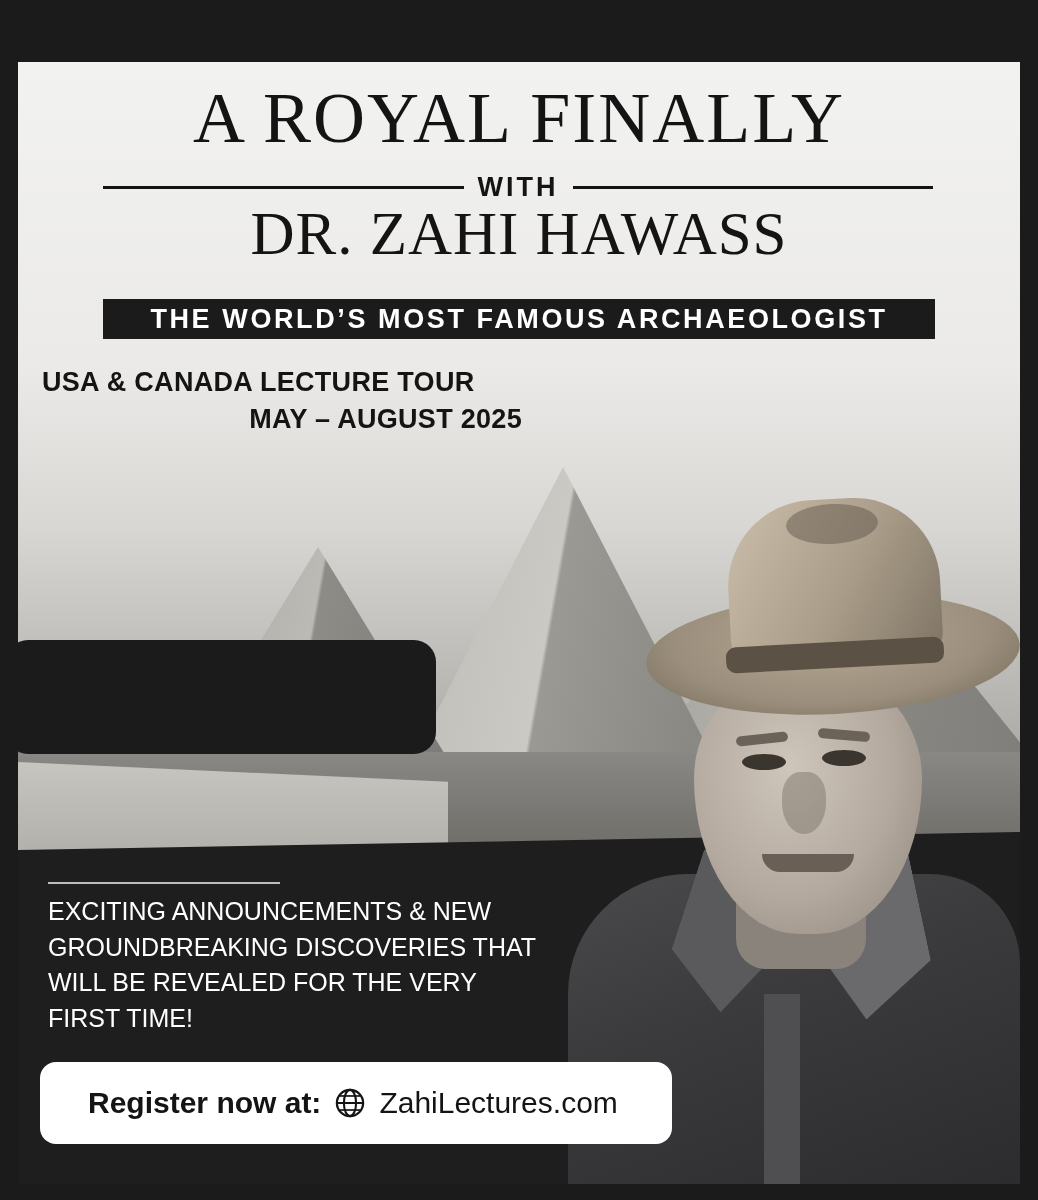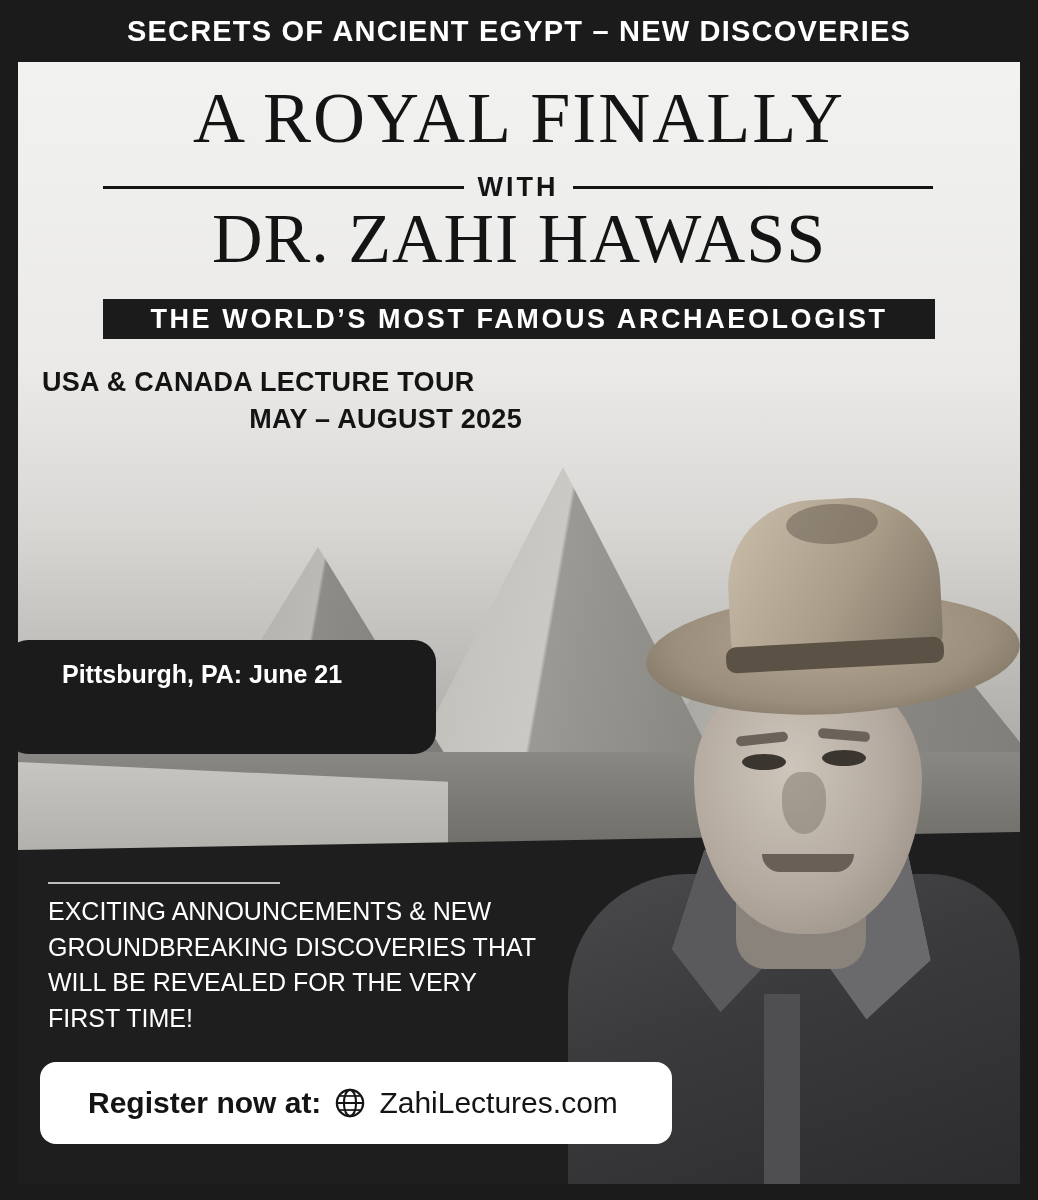--- a/index.html
+++ b/index.html
@@ -115,21 +115,21 @@
   .with-rule {
     flex: 1; height: 3px; background: #141414;
   }
   .with-text {
     font-size: 27px; font-weight: bold; letter-spacing: 3px; color: #141414;
   }
   .title-name {
     position: absolute; top: 140px; left: 0; width: 1002px;
     text-align: center;
     font-family: "Liberation Serif", serif;
-    font-size: 70px;
+    font-size: 61px;
     letter-spacing: 1px;
     color: #141414;
     line-height: 1.05;
   }
   .subtitle-bar {
     position: absolute; top: 237px; left: 85px;
     width: 832px; height: 40px;
     background: #1b1b1b;
     display: flex; align-items: center; justify-content: center;
   }
@@ -258,23 +258,20 @@
   }
   .edge-l { position:absolute; left:0; top:0; width:18px; height:1200px; background:#1b1b1b;}
   .edge-r { position:absolute; right:0; top:0; width:18px; height:1200px; background:#1b1b1b;}
   .edge-b { position:absolute; left:0; bottom:0; width:1038px; height:16px; background:#1b1b1b;}
 </style>
 </head>
 <body>
 
 <div class="poster">
 
-  <div class="top-banner">
-    <div class="top-banner-text">SECRETS OF ANCIENT EGYPT – NEW DISCOVERIES</div>
-  </div>
 
   <div class="frame">
 
     <div class="sky"></div>
 
     <div class="pyr pyr-far"></div>
     <div class="pyr pyr-right"></div>
     <div class="pyr pyr-mid"></div>
     <div class="pyr pyr-left"></div>
 
@@ -294,21 +291,20 @@
       <div class="title-name">DR. ZAHI HAWASS</div>
       <div class="subtitle-bar">
         <span>THE WORLD’S MOST FAMOUS ARCHAEOLOGIST</span>
       </div>
     </div>
 
     <div class="tour-line1">USA &amp; CANADA LECTURE TOUR</div>
     <div class="tour-line2">MAY – AUGUST 2025</div>
 
     <div class="dates-box">
-      <div class="date-line">Pittsburgh, PA: June 21</div>
     </div>
 
     <div class="body-head">
     </div>
     <div class="body-rule"></div>
     <div class="body-copy">
       <div>EXCITING ANNOUNCEMENTS &amp; NEW</div>
       <div>GROUNDBREAKING DISCOVERIES THAT</div>
       <div>WILL BE REVEALED FOR THE VERY</div>
       <div>FIRST TIME!</div>

